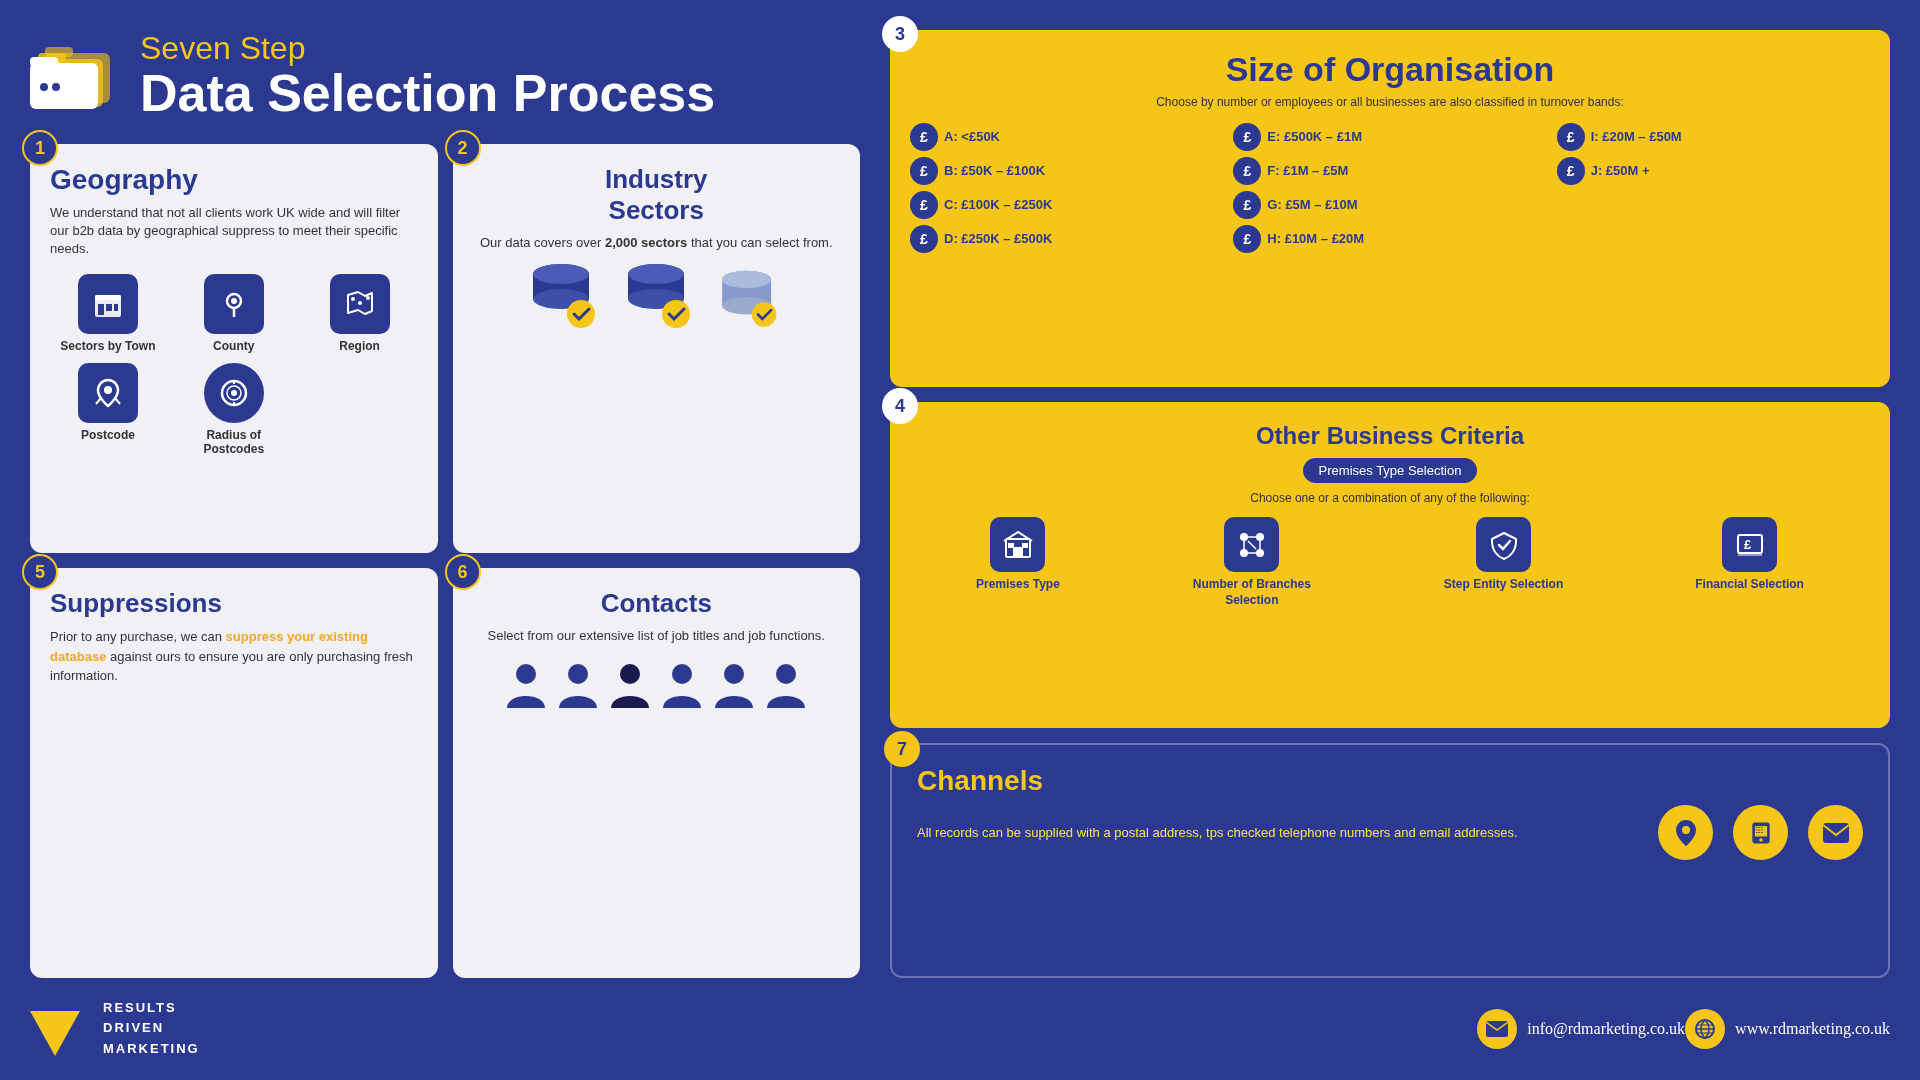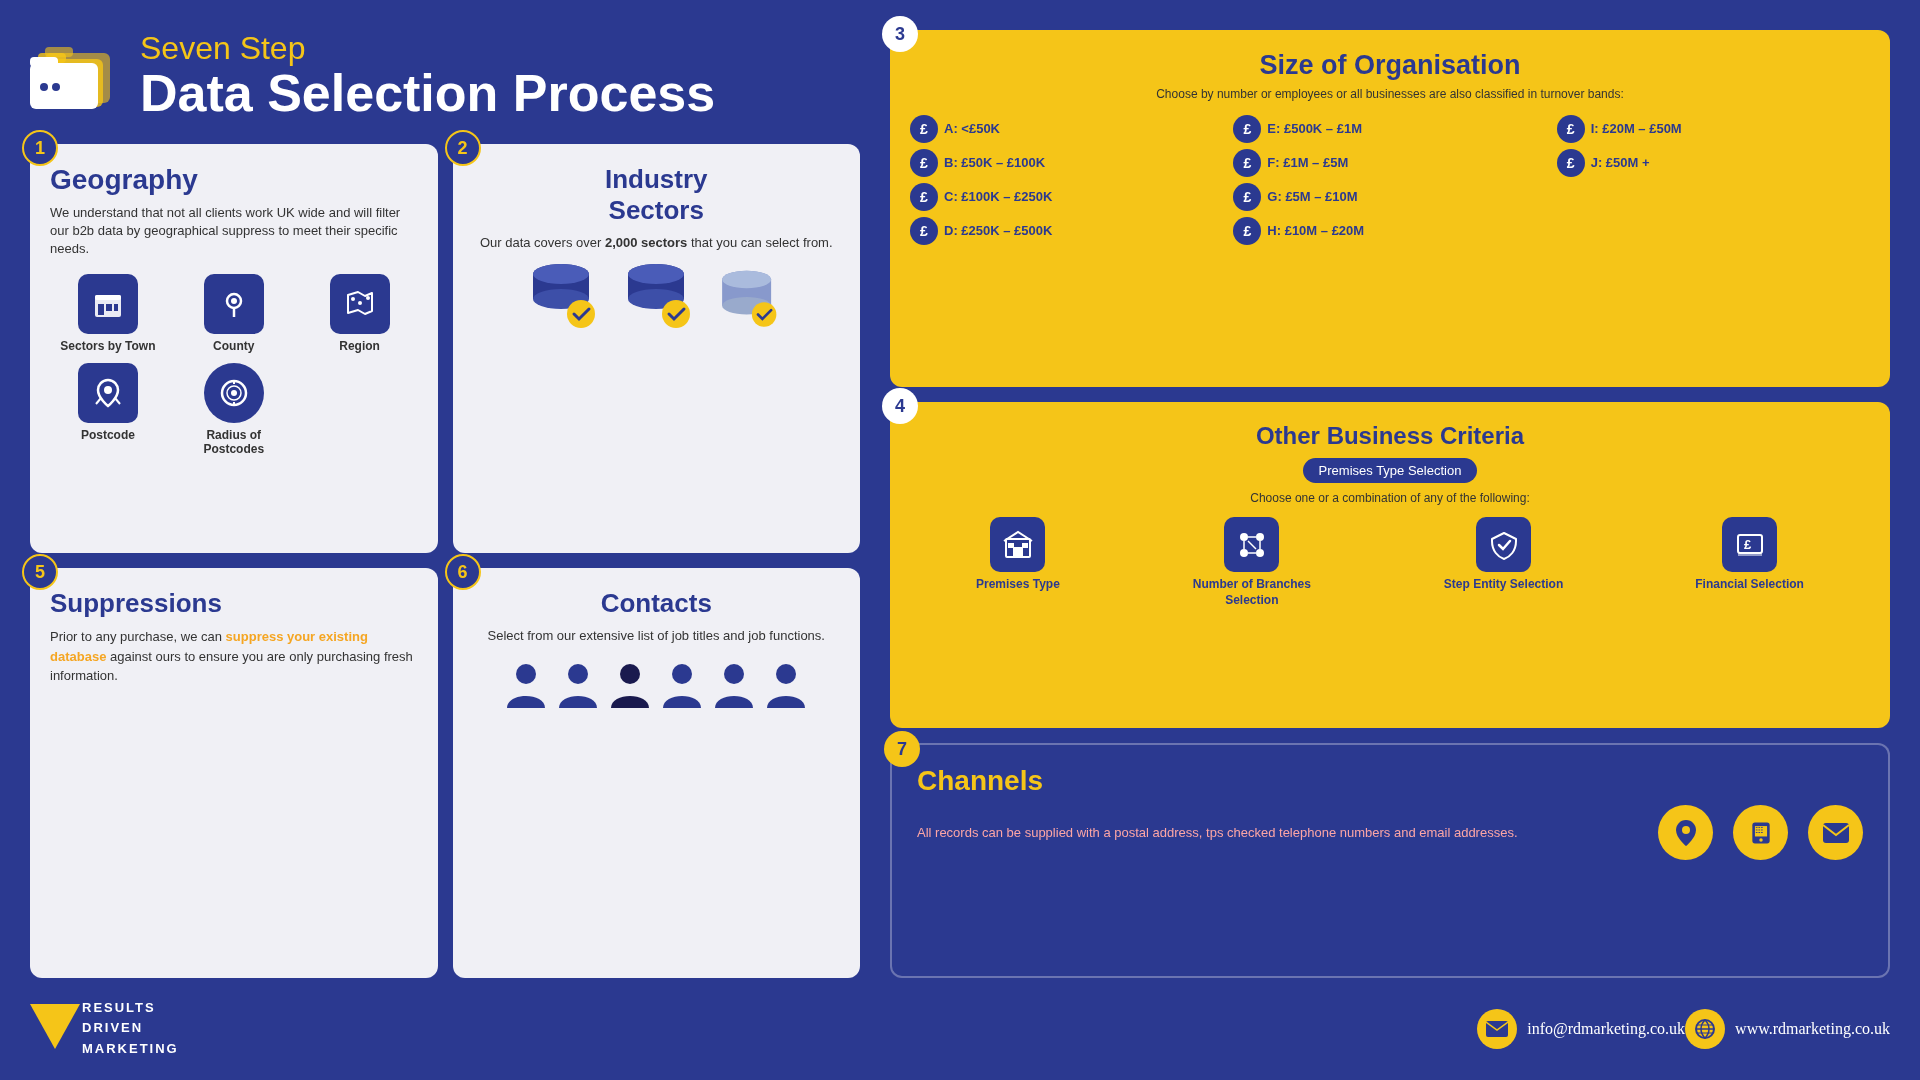--- a/index.html
+++ b/index.html
@@ -217,21 +217,21 @@
       gap: 10px;
     }
 
     
     .card-size {
       flex: 2;
     }
 
     .card-size h3 {
       color: #2B3990;
-      font-size: 27px;
+      font-size: 34px;
       font-weight: 900;
       text-align: center;
       margin-bottom: 5px;
     }
 
     .card-size .subtitle {
       color: #333;
       font-size: 12px;
       text-align: center;
       margin-bottom: 12px;
@@ -354,21 +354,21 @@
       display: flex;
       align-items: center;
       justify-content: space-between;
     }
 
     .channels-text {
       flex: 1;
     }
 
     .channels-text p {
-      color: #fca5a5;
+      color: #fde047;
       font-size: 13px;
       line-height: 1.5;
     }
 
     .channels-icons {
       display: flex;
       gap: 20px;
       align-items: center;
     }
 
@@ -388,22 +388,22 @@
     .footer {
       grid-column: 1 / 3;
       display: flex;
       align-items: center;
       justify-content: space-between;
       padding-top: 5px;
     }
 
     .logo {
       display: flex;
-      align-items: center;
-      gap: 2px;
+      align-items: flex-end;
+      gap: 23px;
     }
 
     .logo-text {
       color: white;
       font-size: 13px;
       font-weight: bold;
       line-height: 1.6;
       letter-spacing: 2px;
     }
 

